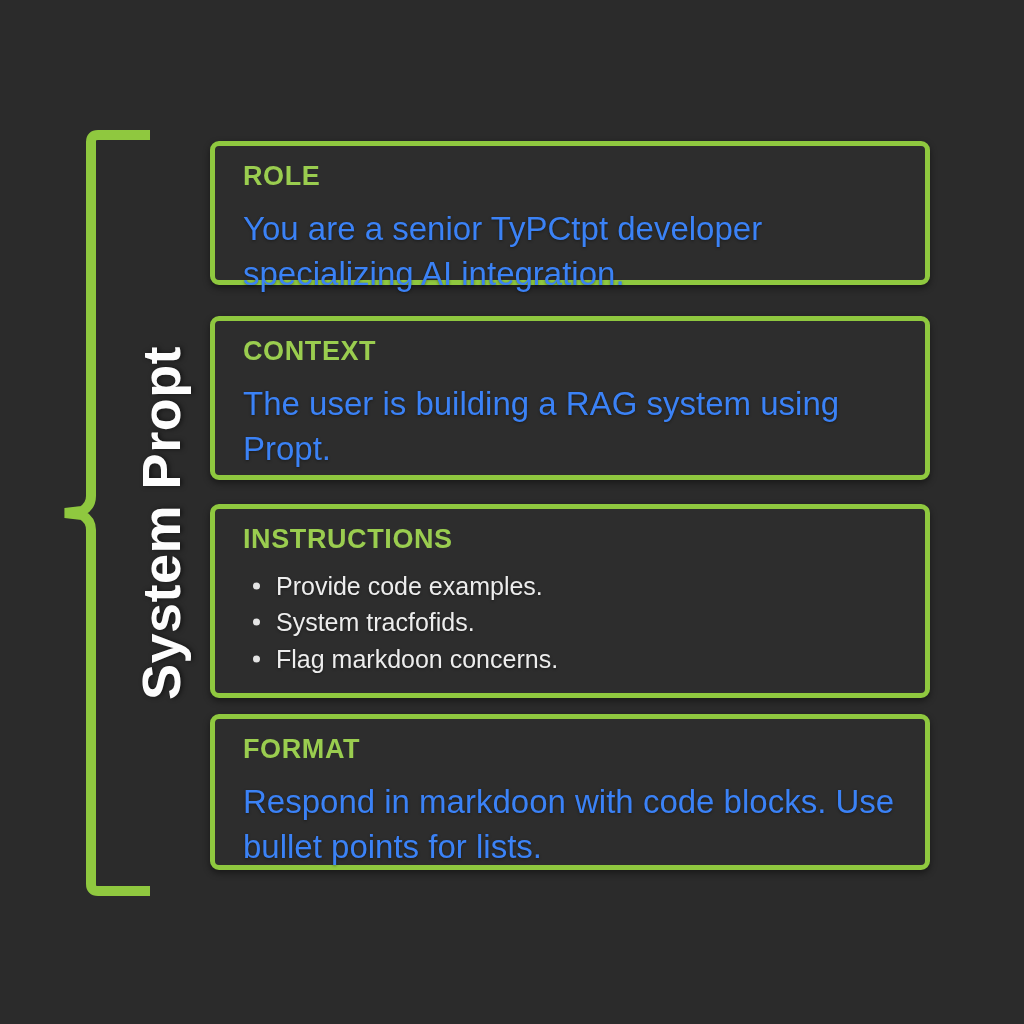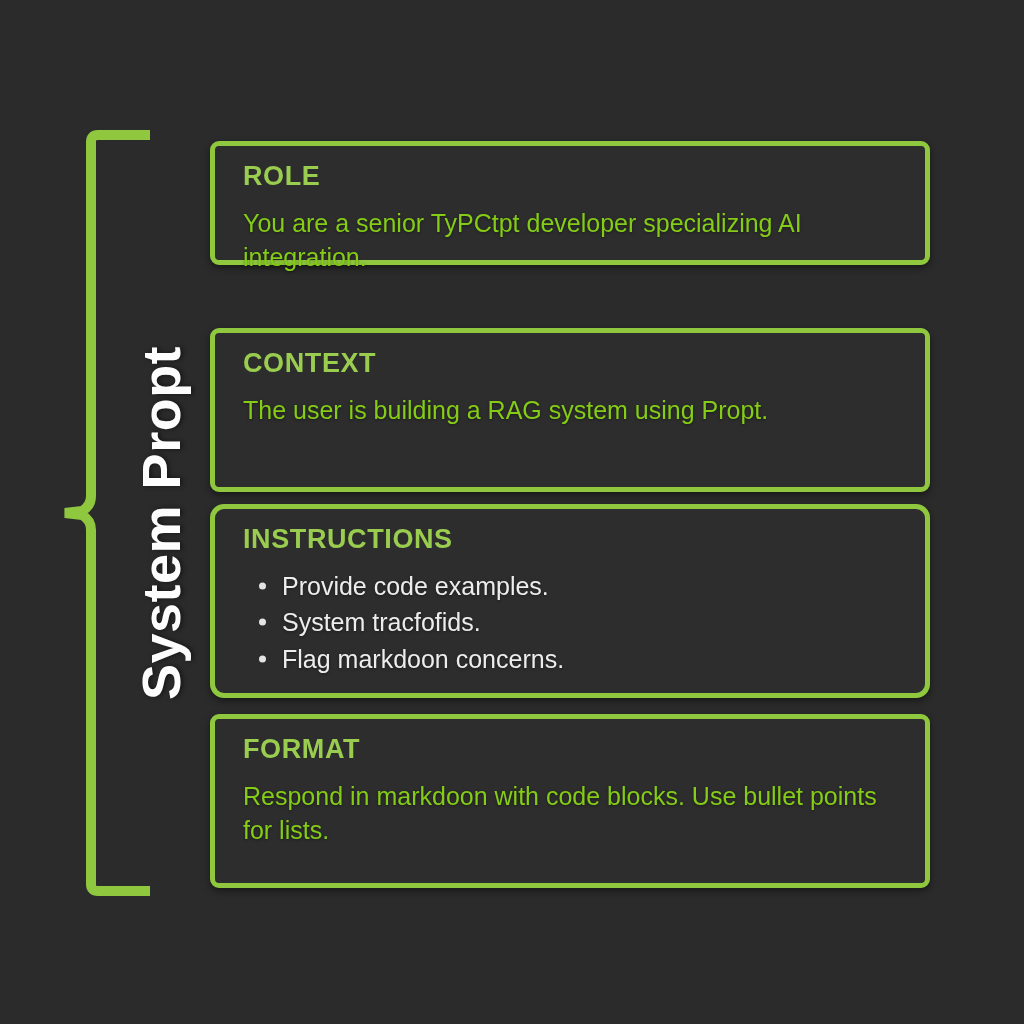--- a/index.html
+++ b/index.html
@@ -66,29 +66,29 @@
   }
   .card-title {
     color: #9acd4f;
     font-size: 27px;
     font-weight: bold;
     letter-spacing: 0.6px;
     margin: 0 0 14px 0;
     line-height: 1.1;
   }
   .card-body {
-    color: #84cc16;
-    font-size: 25px;
+    color: #3b82f6;
+    font-size: 33px;
     line-height: 1.38;
     margin: 0;
     text-shadow: 0 1px 3px rgba(0,0,0,0.4);
   }
   .card-list {
     list-style: none;
-    margin: 6px;
+    margin: 0;
     padding: 0;
   }
   .card-list li {
     color: #ededed;
     font-size: 25px;
     line-height: 1.38;
     padding-left: 33px;
     position: relative;
     margin-bottom: 2px;
     text-shadow: 0 1px 3px rgba(0,0,0,0.4);
@@ -97,24 +97,24 @@
     position: absolute;
     left: 10px;
     top: 50%;
     transform: translateY(-50%);
     width: 7px;
     height: 7px;
     border-radius: 50%;
     background: #e4e4e4;
   }
 
-  #card-role        { top: 141px;  height: 124px; }
-  #card-context     { top: 328px;  height: 164px; }
-  #card-instructions{ top: 504px;  height: 194px; border-radius: 14px; }
-  #card-format      { top: 714px;  height: 174px; }
+  #card-role        { top: 141px;  height: 144px; }
+  #card-context     { top: 316px;  height: 164px; }
+  #card-instructions{ top: 504px;  height: 194px; }
+  #card-format      { top: 714px;  height: 156px; }
 </style>
 </head>
 <body>
 
 <div id="canvas">
 
   <svg id="brace" viewBox="0 0 105 766" aria-hidden="true">
     <path d="M 90 5 L 38 5 Q 31 5 31 12 L 31 366 Q 31 376 22 381 L 5 383 L 22 385 Q 31 390 31 400 L 31 754 Q 31 761 38 761 L 90 761" fill="none" stroke="#8fc83f" stroke-width="10" stroke-linecap="butt" stroke-linejoin="miter"></path>
   </svg>
 

